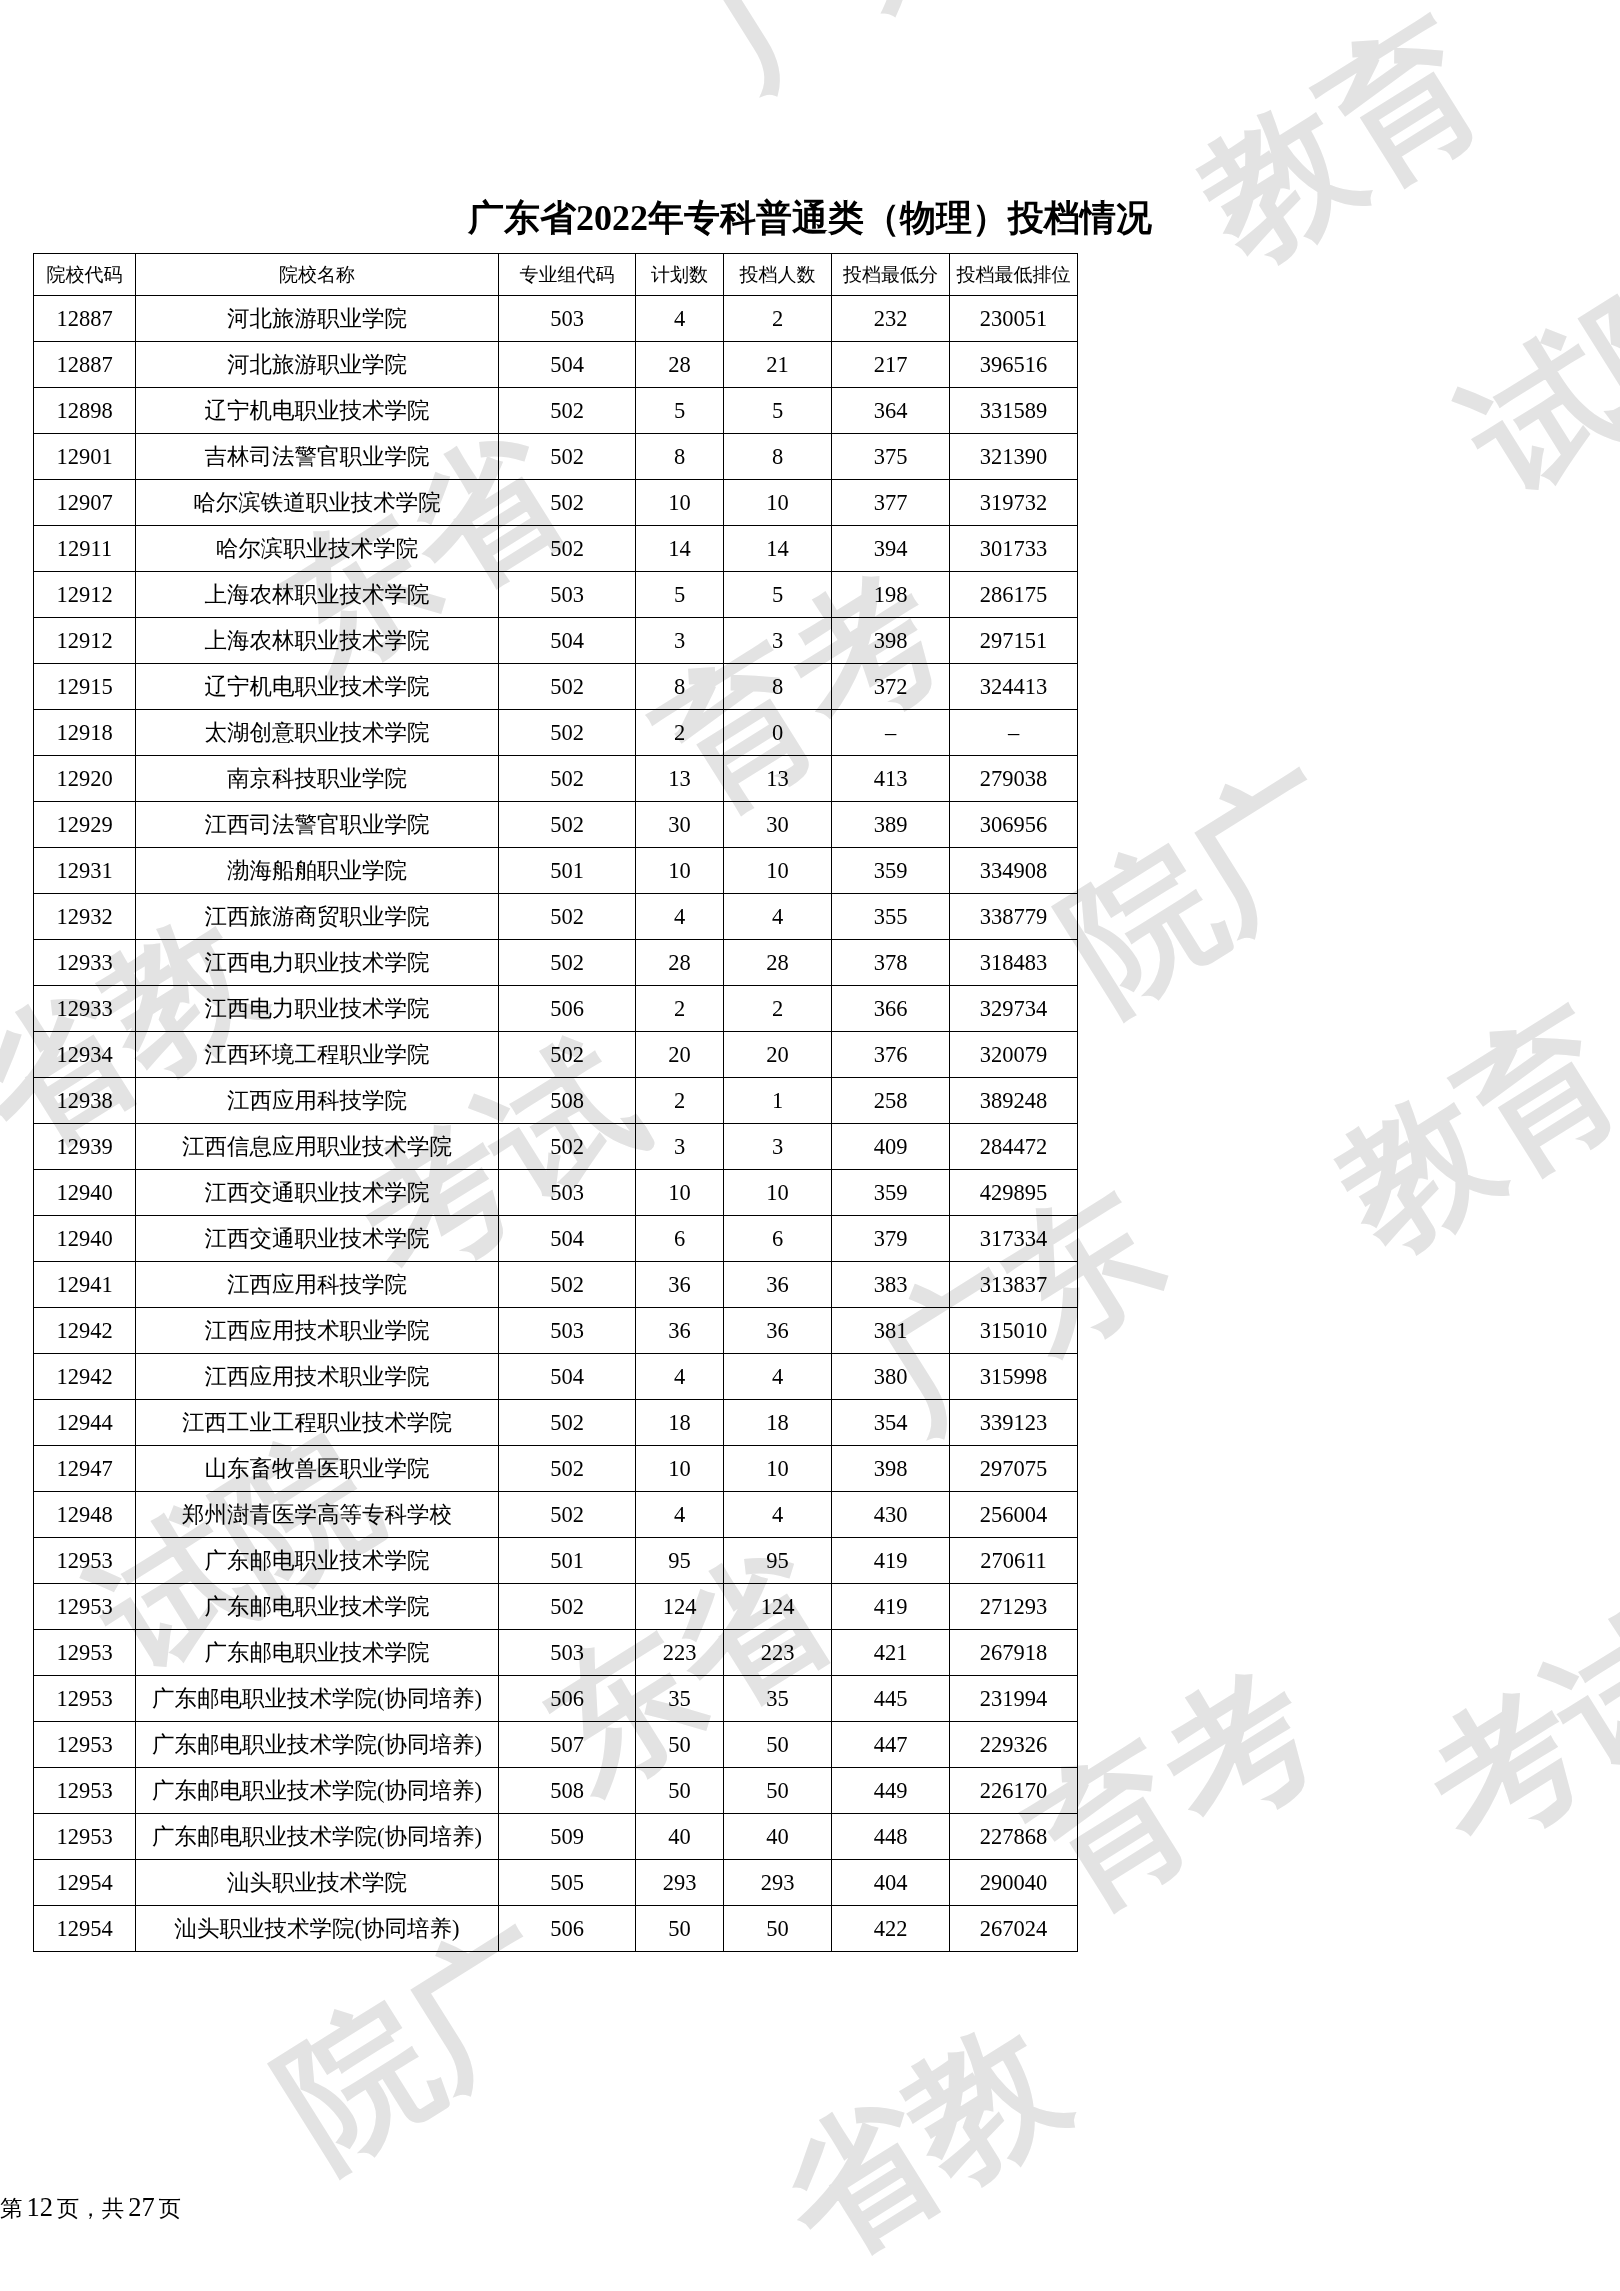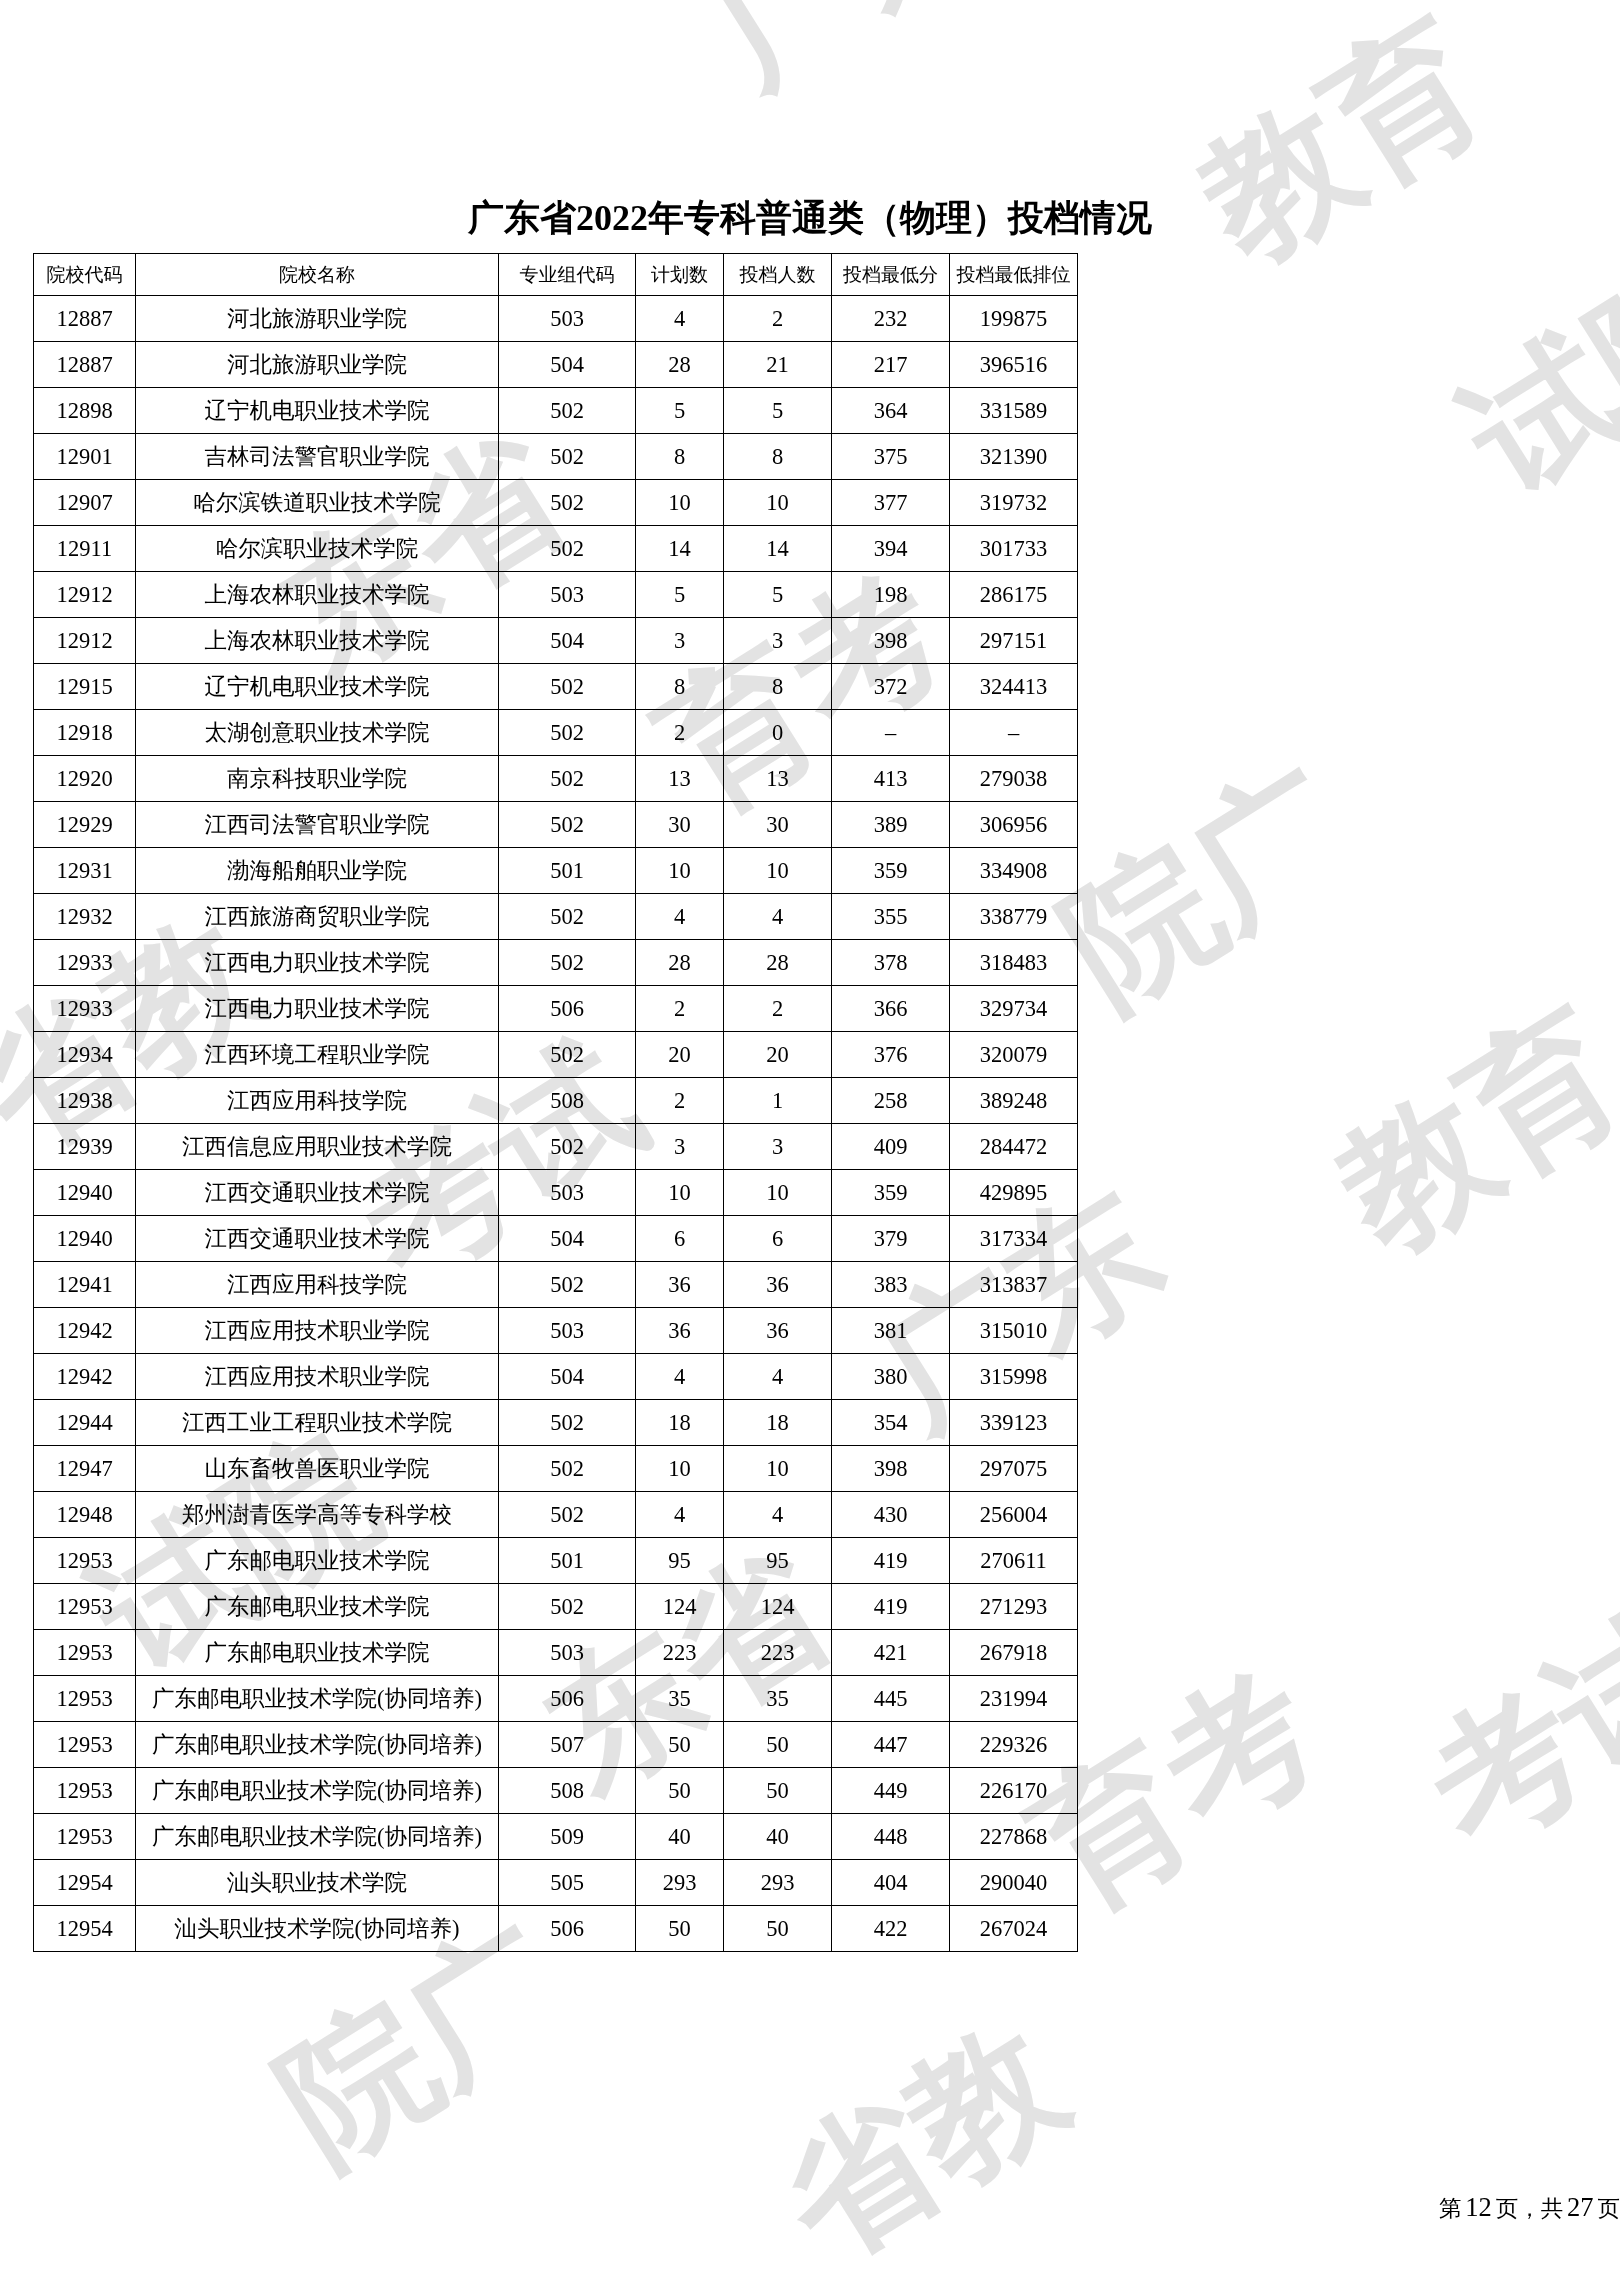--- a/index.html
+++ b/index.html
@@ -97,21 +97,21 @@
   col.c-score  { width: 118px; }
   col.c-rank   { width: 128px; }
 
   td.name-cell { font-size: 22.5px; }
 
   #footer {
     position: absolute;
     top: 2192px;
     left: 0;
     width: 1620px;
-    text-align: right;
+    text-align: left;
     font-size: 22.5px;
     font-family: "Liberation Serif", "DejaVu Serif", serif;
   }
   #footer .pg-num {
     font-size: 26.5px;
     padding: 0 3.9px;
   }
 </style>
 </head>
 <body>
@@ -162,21 +162,21 @@
         </tr>
       </thead>
       <tbody id="table-body">
           <tr>
             <td>12887</td>
             <td class="name-cell">河北旅游职业学院</td>
             <td>503</td>
             <td>4</td>
             <td>2</td>
             <td>232</td>
-            <td>199875</td>
+            <td>230051</td>
           </tr>
           <tr>
             <td>12887</td>
             <td class="name-cell">河北旅游职业学院</td>
             <td>504</td>
             <td>28</td>
             <td>21</td>
             <td>217</td>
             <td>396516</td>
           </tr>

